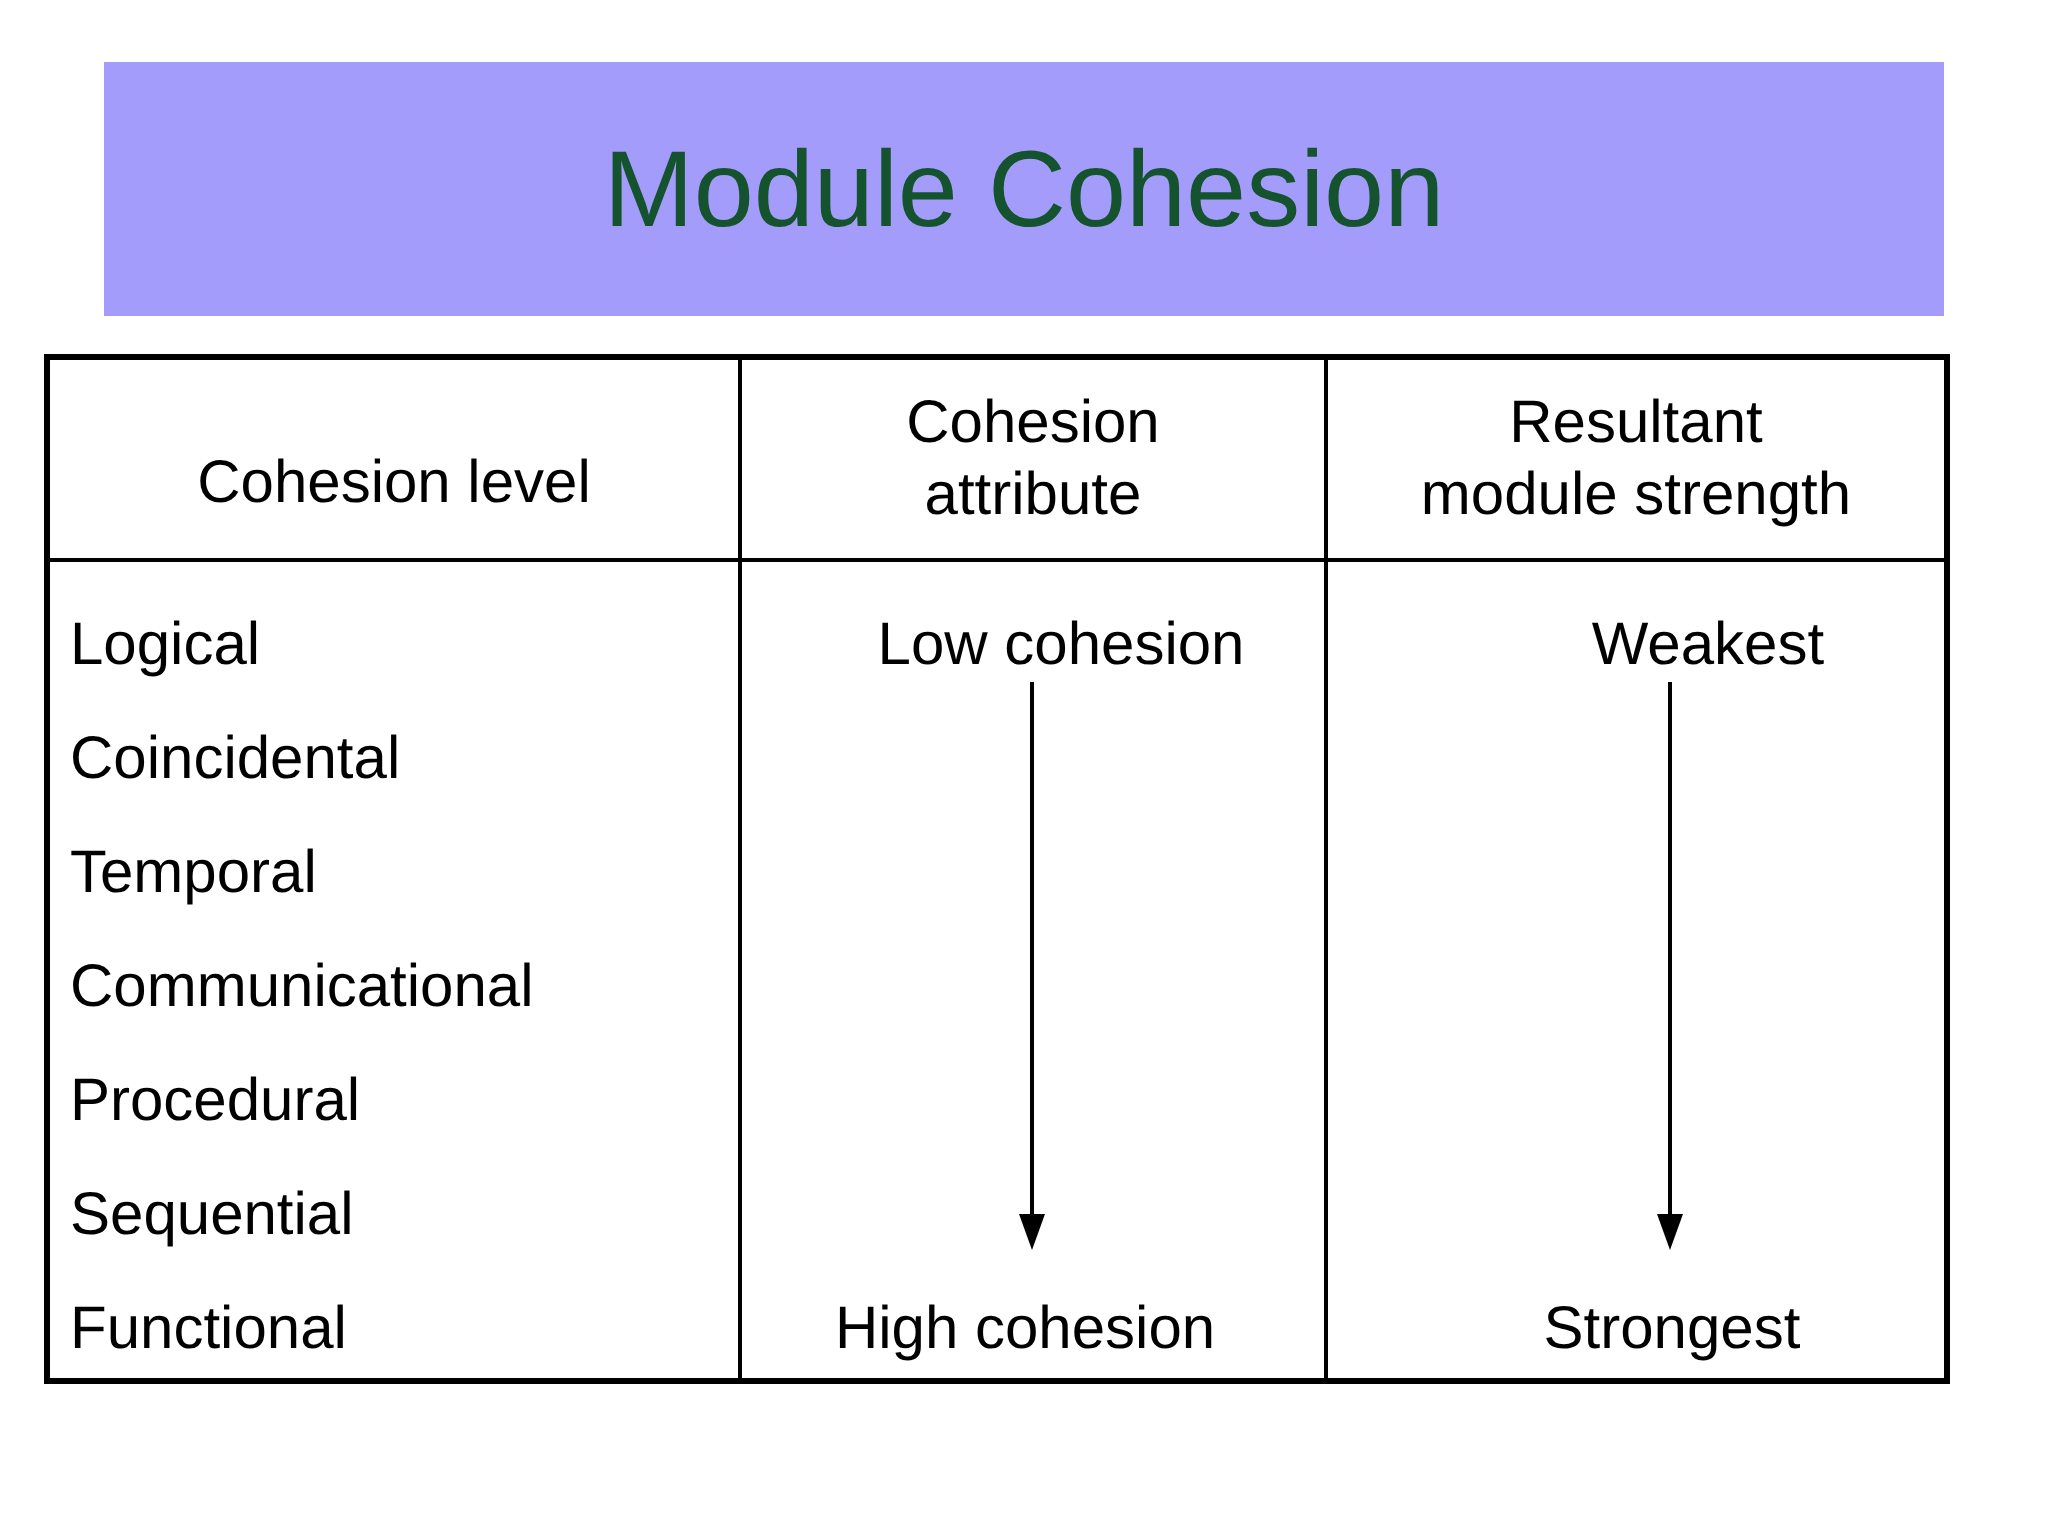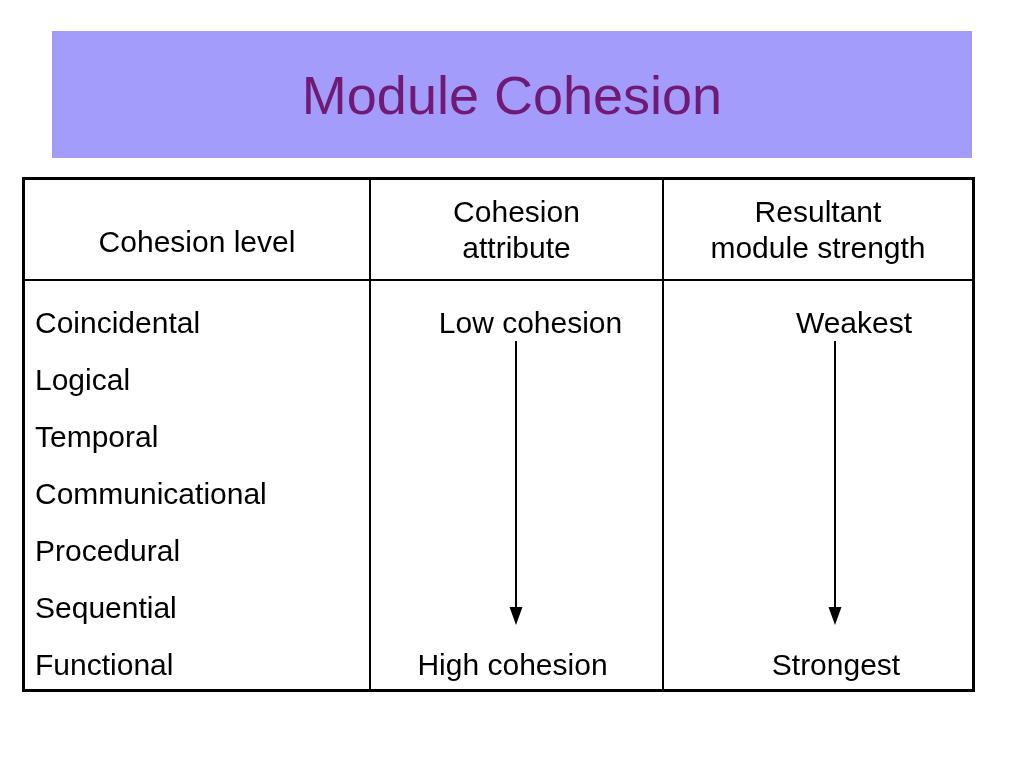--- a/index.html
+++ b/index.html
@@ -26,21 +26,21 @@
     height: 127px;
     background: #a39cfb;
     display: flex;
     align-items: center;
     justify-content: center;
   }
   .title-text {
     font-size: 54px;
     font-weight: 400;
     line-height: 1;
-    color: #701a75;
+    color: #14532d;
     letter-spacing: 0px;
     white-space: nowrap;
   }
 
   
   .cohesion-table {
     position: absolute;
     left: 22px;
     top: 177px;
     width: 953px;
@@ -177,22 +177,22 @@
     </div>
 
     <div class="header-cell h3">
       <div>
         <span class="hl">Resultant</span>
         <span class="hl">module strength</span>
       </div>
     </div>
 
     <div class="levels-col">
+      <div class="level-item">Logical</div>
       <div class="level-item">Coincidental</div>
-      <div class="level-item">Logical</div>
       <div class="level-item">Temporal</div>
       <div class="level-item">Communicational</div>
       <div class="level-item">Procedural</div>
       <div class="level-item">Sequential</div>
       <div class="level-item">Functional</div>
     </div>
 
     <div class="scale-col c2">
       <div class="scale-top">Low cohesion</div>
 

